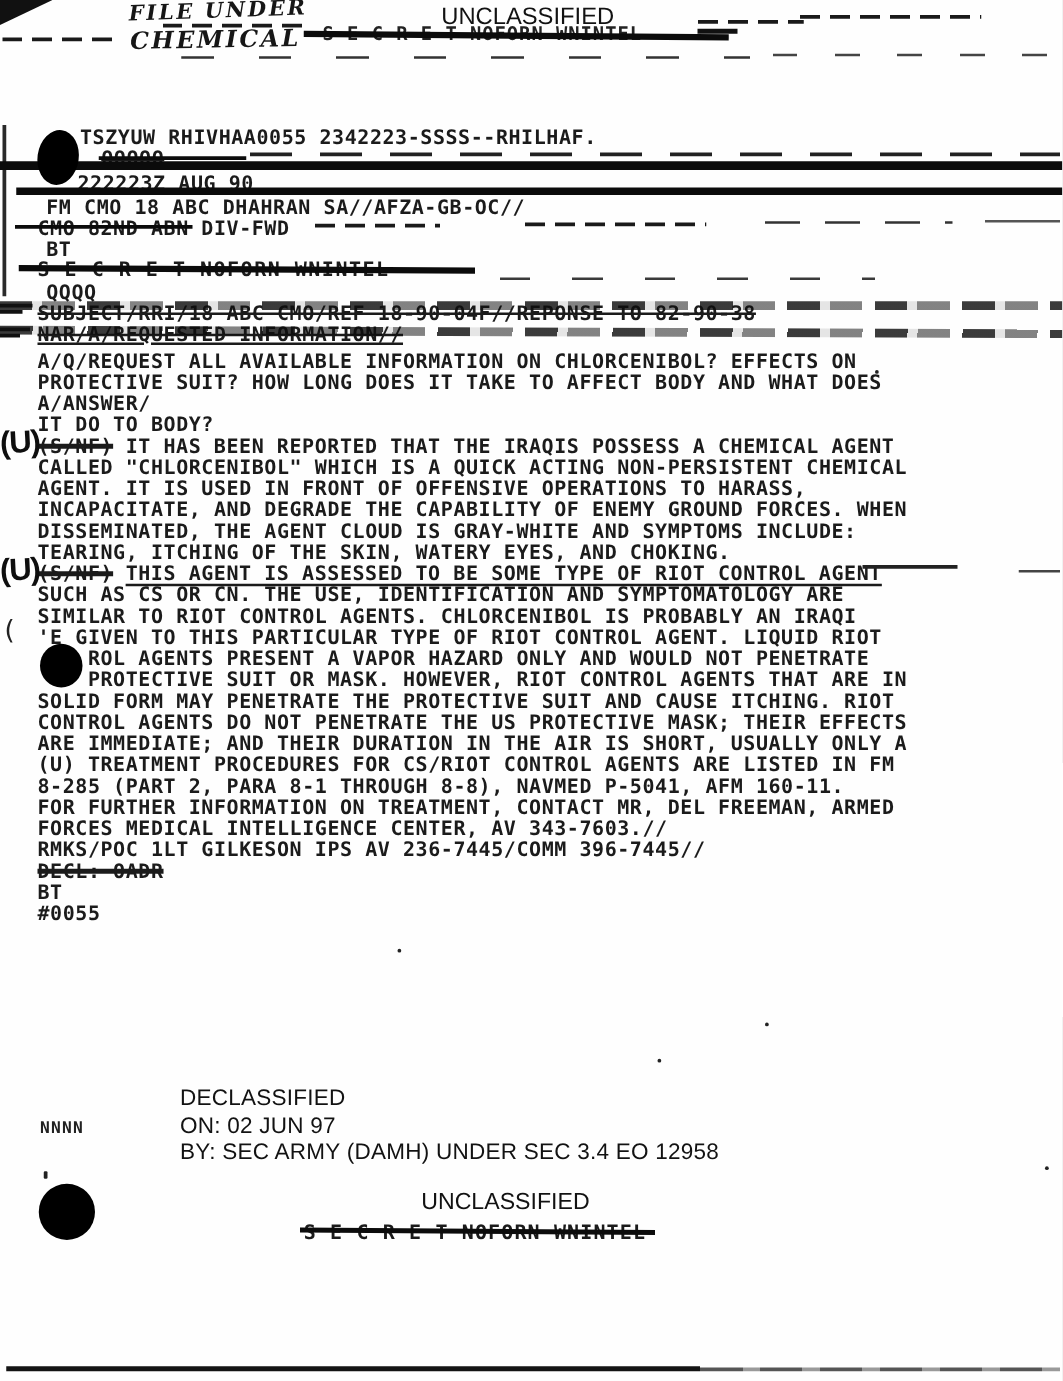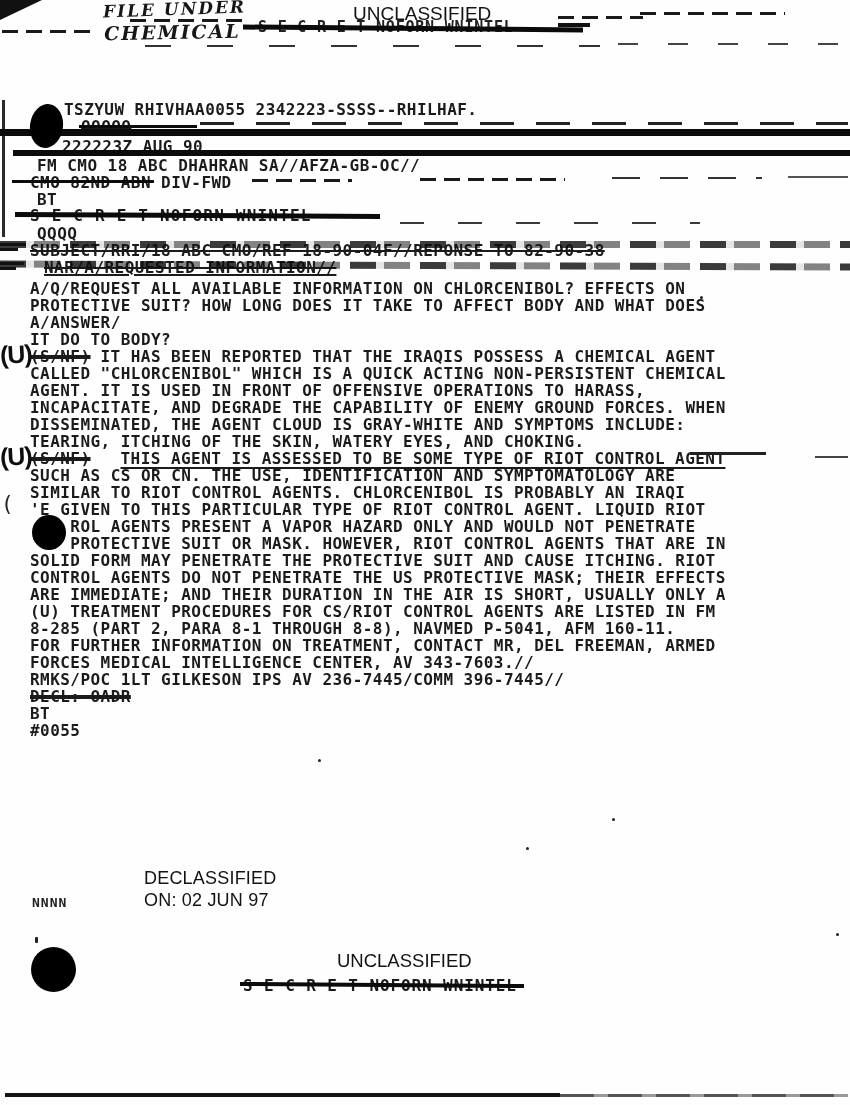--- a/index.html
+++ b/index.html
@@ -9,27 +9,27 @@
   .mono{position:absolute;font:700 16px/17px "DejaVu Sans Mono",monospace;letter-spacing:.45px;white-space:pre;}
   .h0{left:64px;top:101px;}
   .h1{left:81px;top:118px;text-decoration:line-through;text-decoration-thickness:3px;}
   .h2{left:62px;top:138px;}
   .h3{left:37px;top:157px;}
   .h4{left:30px;top:174px;}
   .h5{left:37px;top:191px;}
   .h6{left:30px;top:207px;letter-spacing:1.2px;}
   .h7{left:37px;top:225px;}
   .h8{left:30px;top:242px;text-decoration:line-through;text-decoration-thickness:2px;}
-  .h9{left:44px;top:259px;text-decoration:line-through underline;text-decoration-thickness:2px;}
+  .h9{left:30px;top:259px;text-decoration:line-through underline;text-decoration-thickness:2px;}
   
   #body-block{position:absolute;left:30px;top:280px;width:790px;}
   .bline{position:relative;height:17px;font:700 16px/17px "DejaVu Sans Mono",monospace;letter-spacing:.45px;white-space:pre;}
   .hand-u{position:absolute;left:-30px;top:-6px;font:700 25px/25px "Liberation Sans",sans-serif;letter-spacing:-1px;transform:rotate(-3deg);color:#0e0e0e;}
   .struck-token{text-decoration:line-through;text-decoration-thickness:3.5px;margin-right:10px;}
-  .underlined{text-decoration:underline;text-underline-offset:3px;text-decoration-thickness:1.5px;margin-left:20px;}
+  .underlined{text-decoration:underline;text-underline-offset:3px;text-decoration-thickness:1.5px;}
   .struck-line{text-decoration:line-through;text-decoration-thickness:3.5px;}
   
   .stamp{position:absolute;font-family:"Liberation Sans",sans-serif;font-weight:400;color:#121212;}
   #unclass-top{left:353px;top:3px;font-size:19px;}
   #secret-top-text{left:258px;top:18px;font:700 15px "DejaVu Sans Mono",monospace;letter-spacing:.8px;color:#222;}
   #decl-stamp{left:144px;top:868px;font-size:18px;line-height:21.5px;letter-spacing:.2px;}
   #nnnn{left:32px;top:895px;font:700 13px "DejaVu Sans Mono",monospace;letter-spacing:1px;color:#222;}
   #unclass-bot{left:337px;top:950px;font-size:18.5px;}
   #secret-bot-text{left:243px;top:976px;font:700 16px "DejaVu Sans Mono",monospace;letter-spacing:.9px;color:#1a1a1a;}
   
@@ -163,20 +163,21 @@
   <div class="dash" id="d11a"></div>
   <div class="dash" id="d11b"></div>
 
   <div class="blob" id="blob-top"></div>
   <div class="blob" id="blob-mid"></div>
   <div class="blob" id="blob-bot"></div>
 
   <div class="stamp" id="decl-stamp">
     <div>DECLASSIFIED</div>
     <div>ON: 02 JUN 97</div>
+    <div>BY: SEC ARMY (DAMH) UNDER SEC 3.4 EO 12958</div>
   </div>
   <div class="stamp" id="nnnn">NNNN</div>
 
   <div class="stamp" id="unclass-bot">UNCLASSIFIED</div>
   <div class="mono" id="secret-bot-text">S E C R E T NOFORN WNINTEL</div>
   <div class="bar" id="strike-secret-bot"></div>
 
   <div id="bottom-line-1"></div>
   <div id="bottom-line-2"></div>
 

